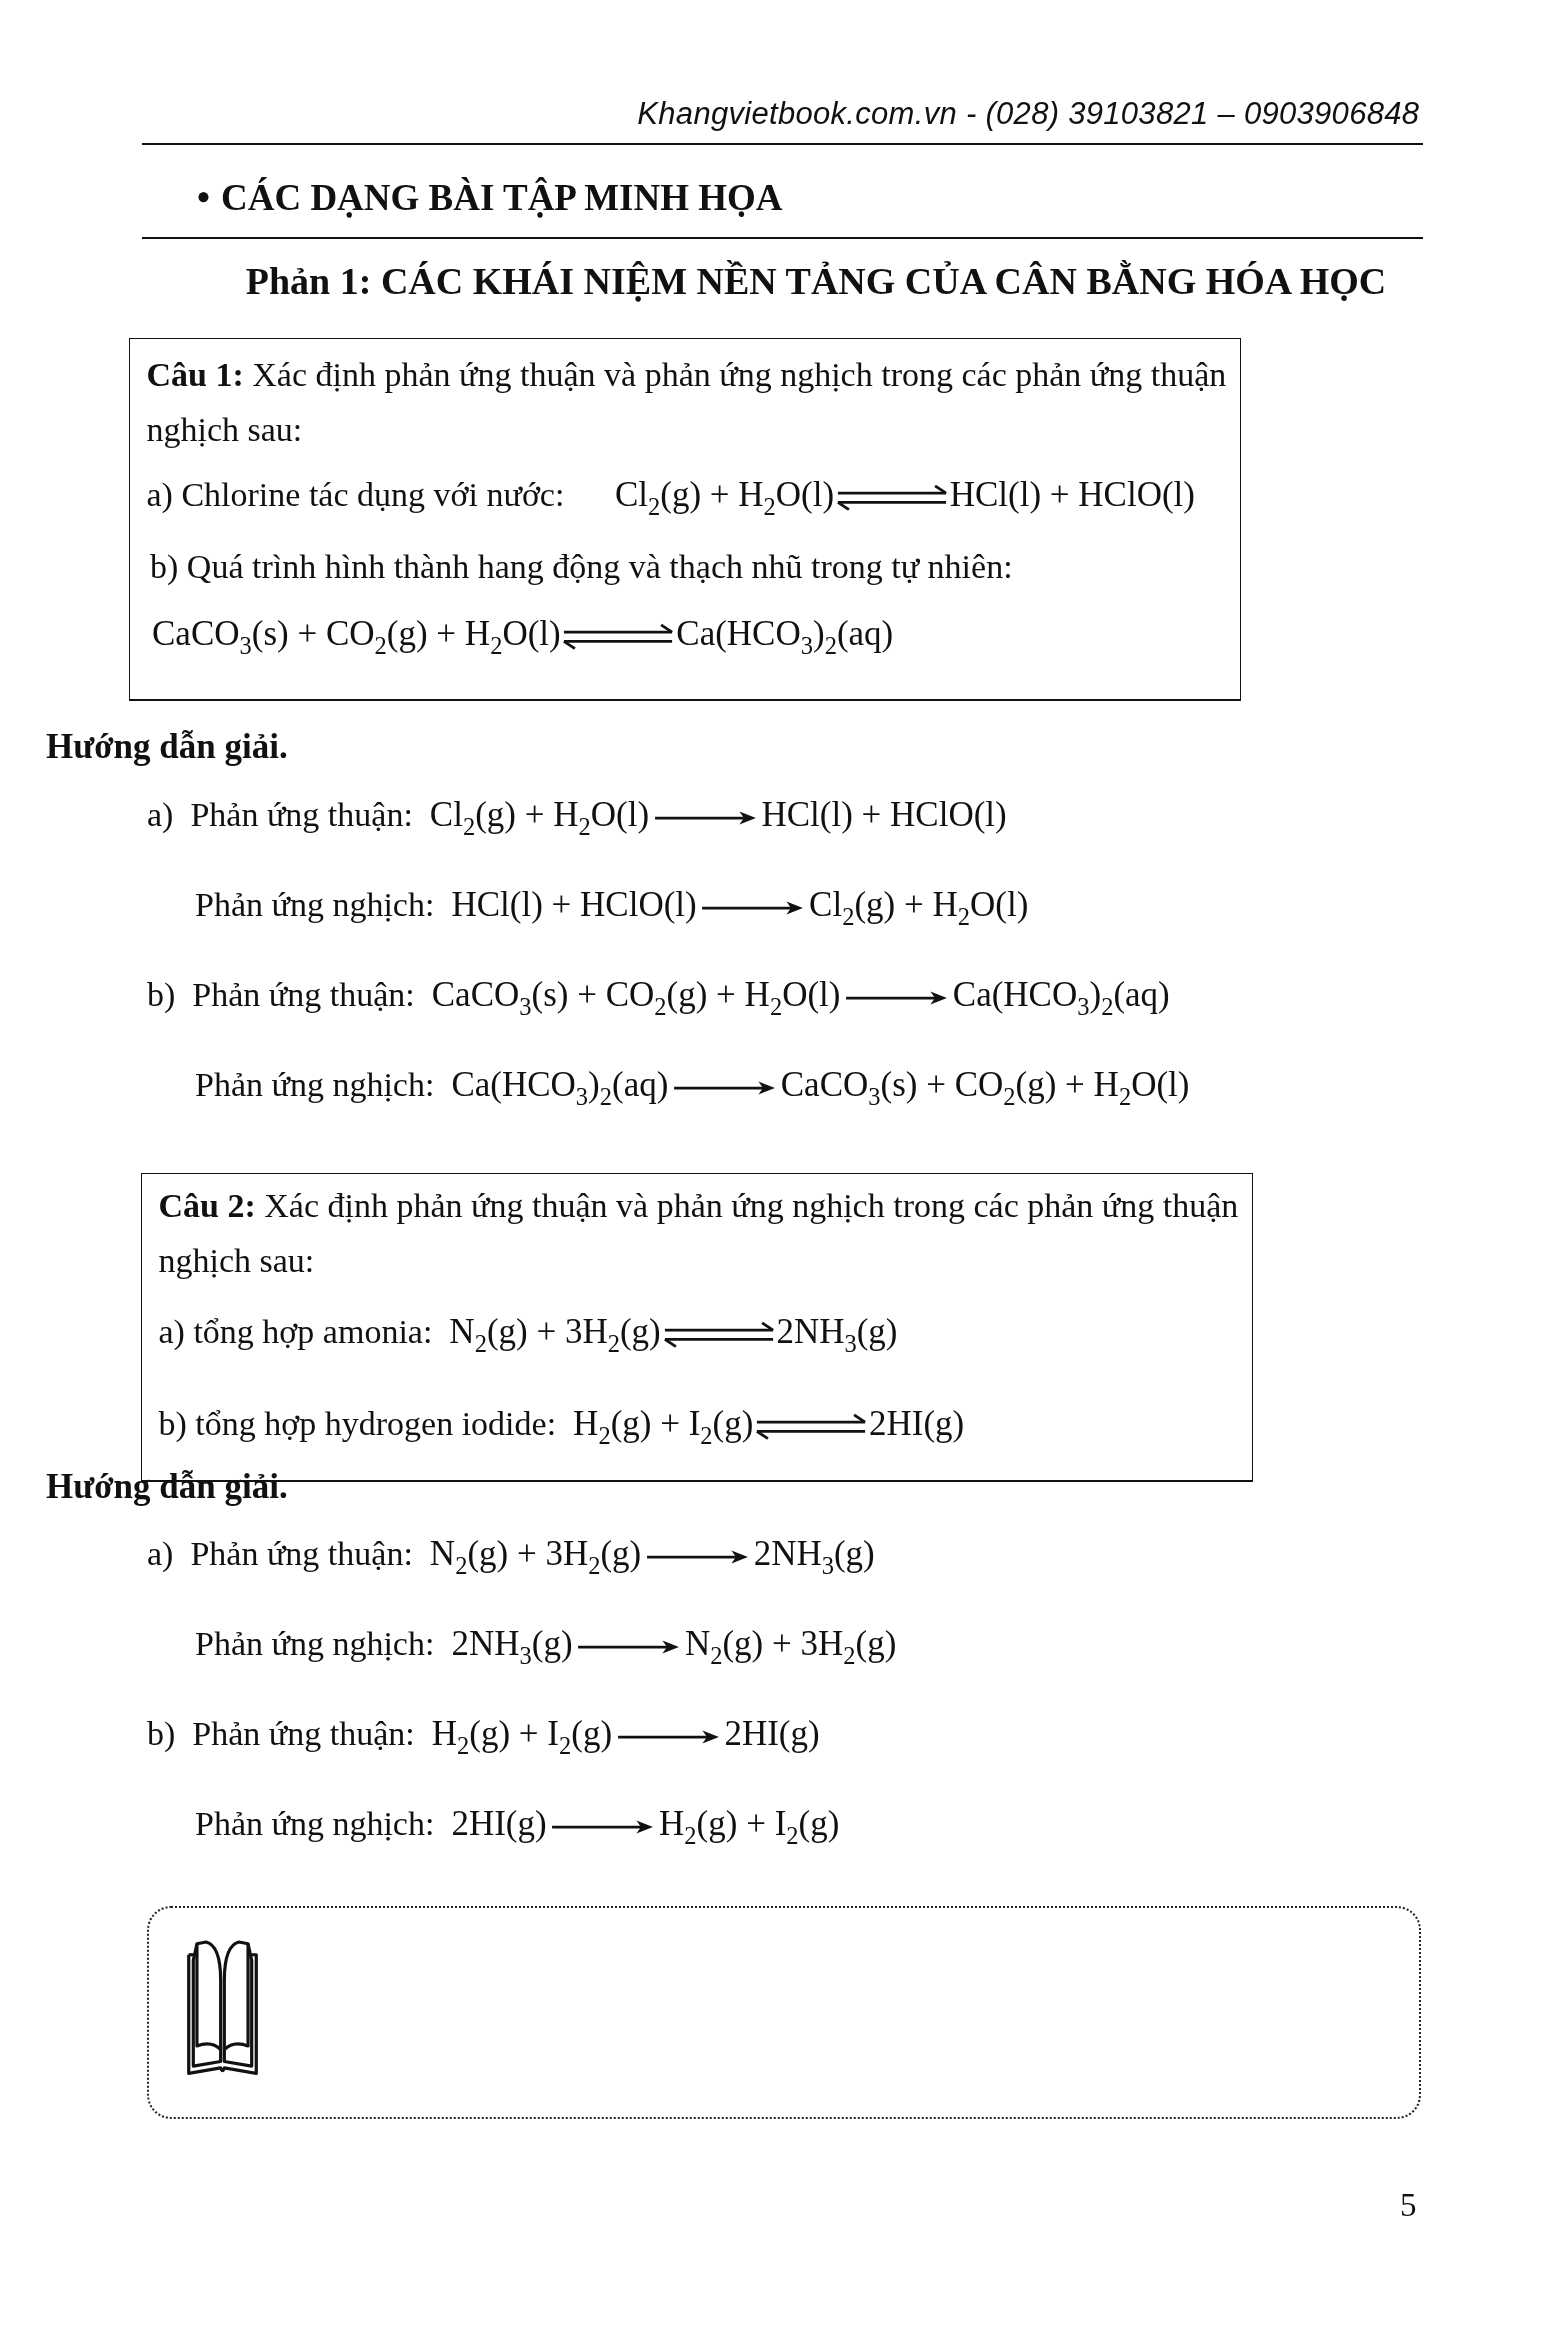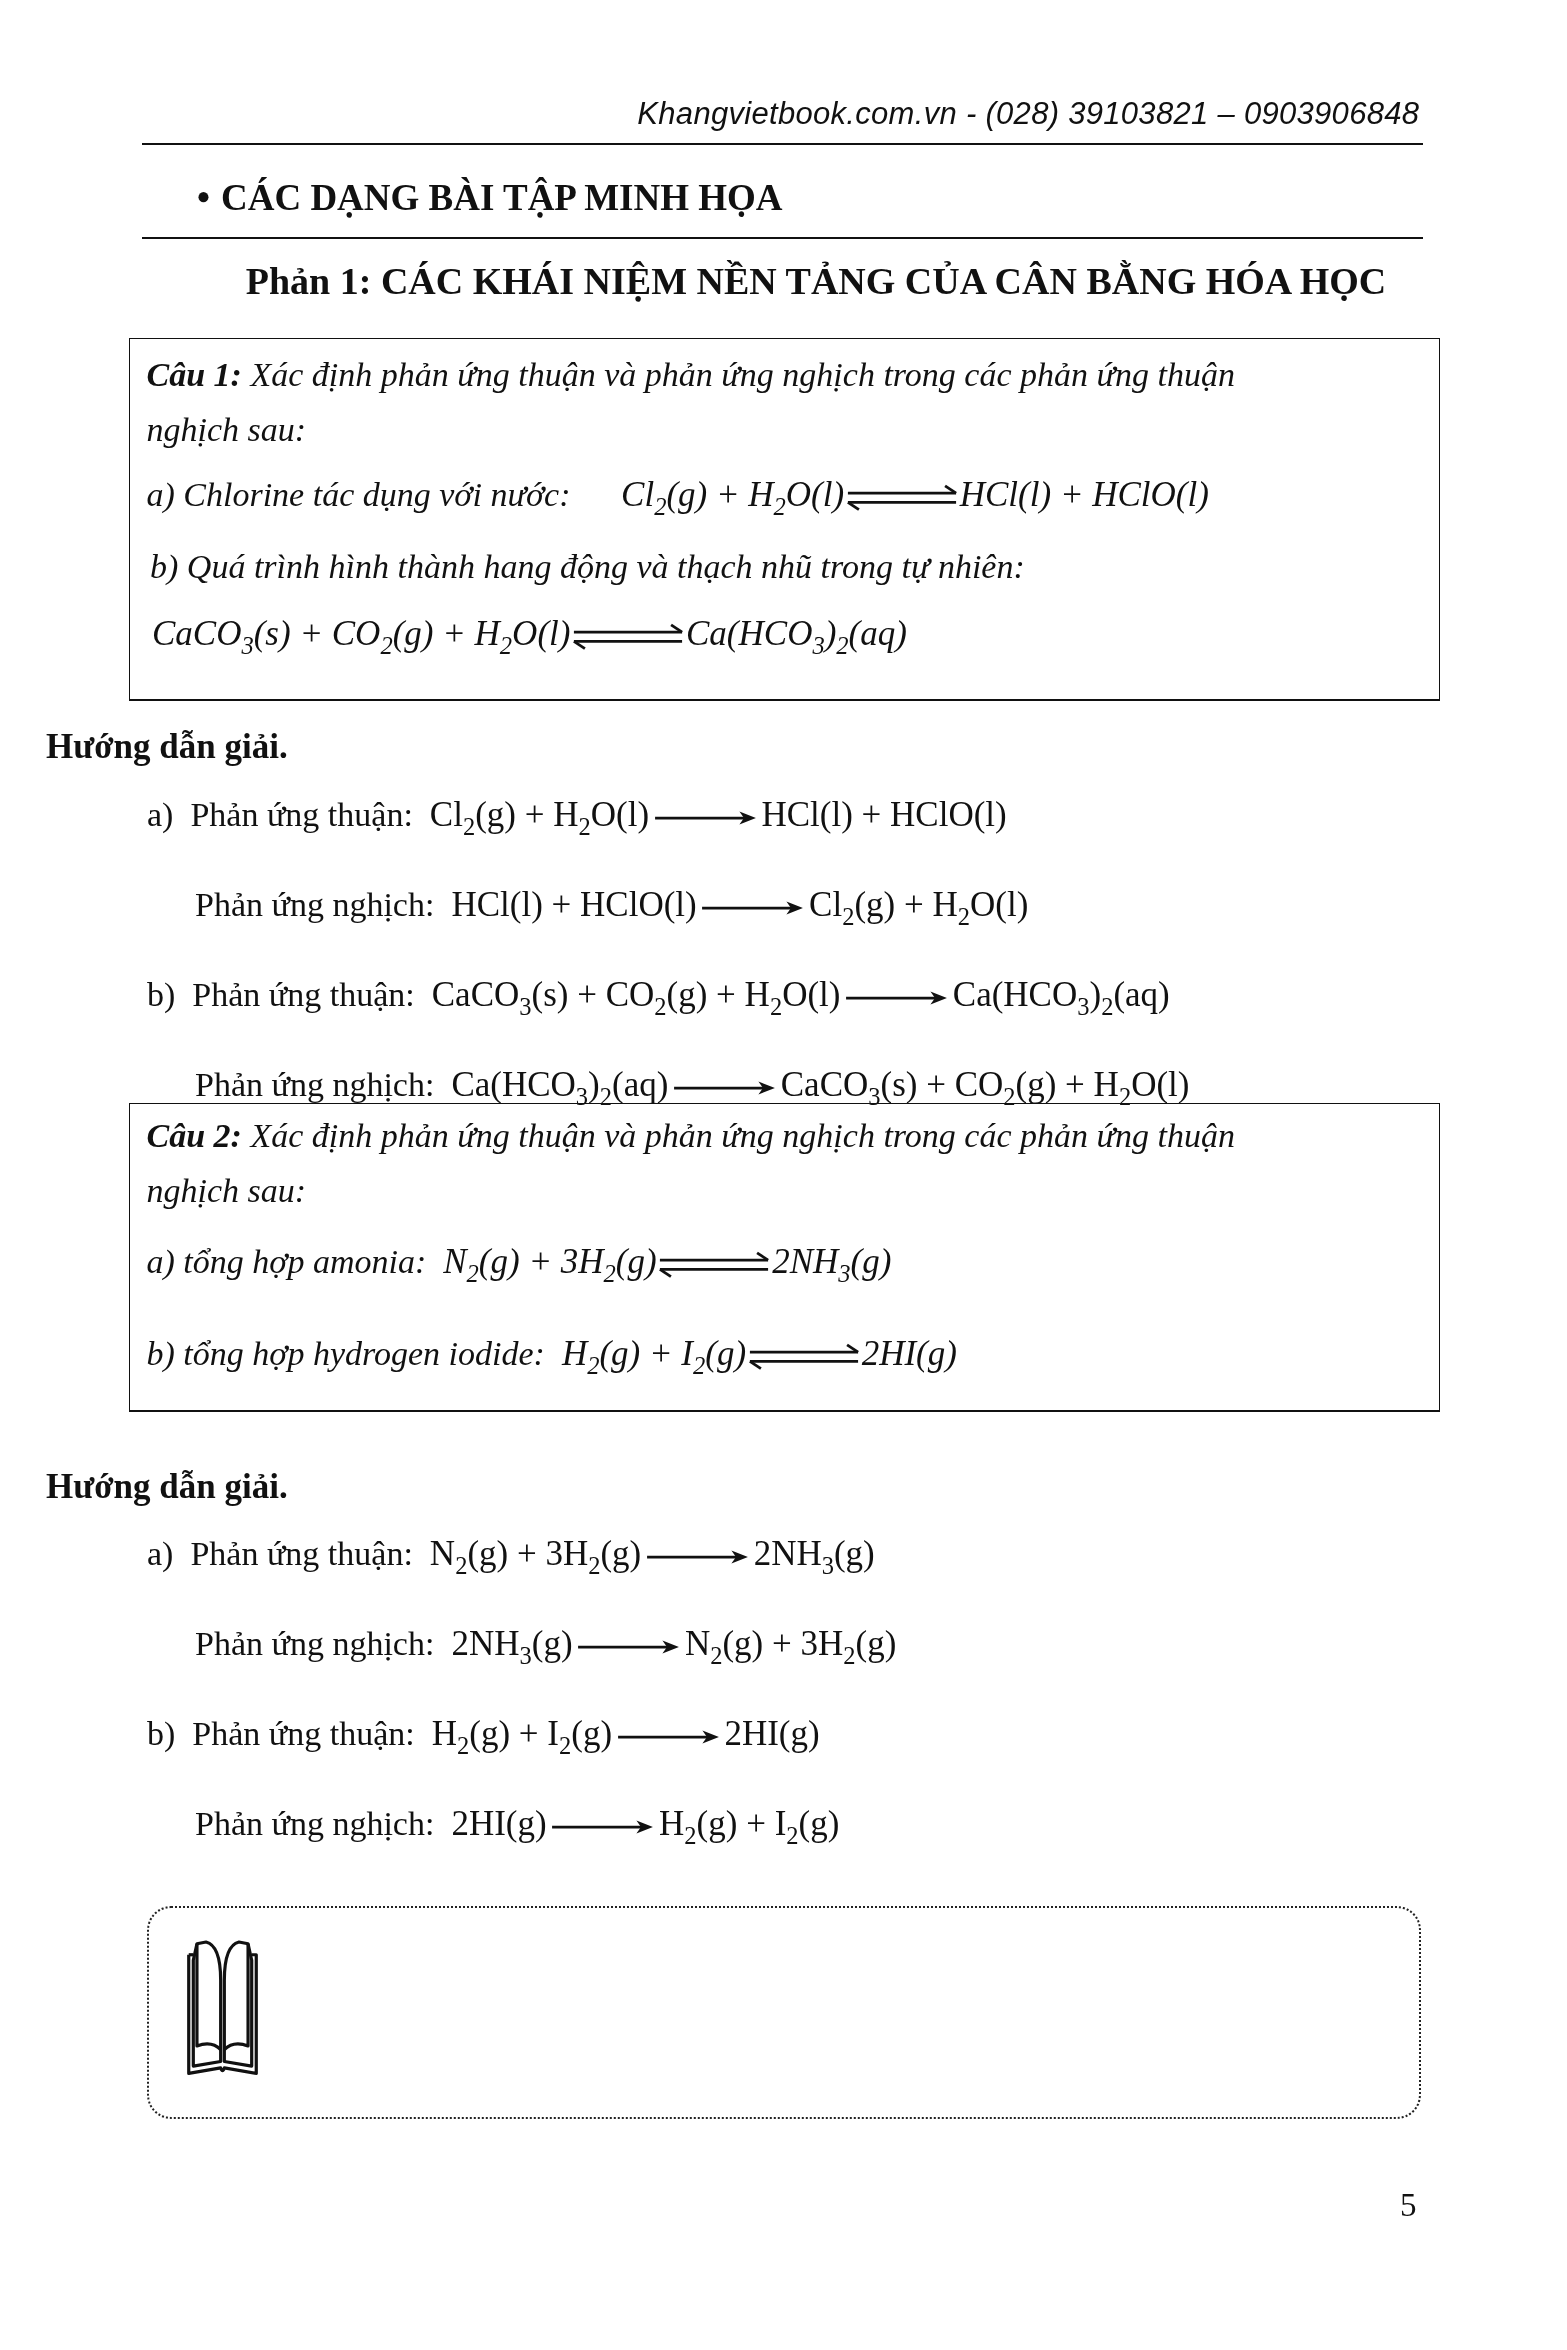--- a/index.html
+++ b/index.html
@@ -7,23 +7,23 @@
 
   .header { position: absolute; left: 142px; top: 92px; width: 1281px; height: 51px; border-bottom: 2.8px solid #111; }
   .header-text { position: absolute; right: 3.7px; top: 3.7px; font-family: "Liberation Sans", sans-serif; font-style: italic; font-size: 31px; letter-spacing: 0.3px; }
 
   .section-title { position: absolute; left: 197px; top: 176px; font-size: 37px; font-weight: bold; }
   .section-title .bullet { display: inline-block; margin-right: 11px; }
   .section-rule { position: absolute; left: 142px; top: 237px; width: 1281px; height: 0; border-top: 2.8px solid #111; }
 
   .dang-title { position: absolute; left: 0; width: 1568px; top: 259px; text-align: center; font-size: 38px; font-weight: bold; padding-left: 64px; box-sizing: border-box; }
 
-  .qbox { position: absolute; left: 129px; width: 1311px; border: 1.8px solid #111; box-sizing: border-box; border-bottom-width: 2.8px; font-style: italic; }
+  .qbox { position: absolute; left: 129px; width: 1112px; border: 1.8px solid #111; box-sizing: border-box; border-bottom-width: 2.8px; }
   .q1 { top: 338px; height: 363px; }
-  .q2 { top: 1103px; height: 309px; }
+  .q2 { top: 1173px; height: 309px; margin-left: 12px; }
 
   .line { position: absolute; font-size: 34px; white-space: nowrap; }
   .line b { font-weight: bold; }
   .eq { font-size: 35px; }
   sub { font-size: 70%; vertical-align: -0.35em; line-height: 0; }
 
   .arrow { display: inline-block; vertical-align: middle; margin: 0 3.7px; }
   .eqarrow { display: inline-block; vertical-align: middle; margin: 0 1.8px; }
 
   .guide-title { position: absolute; left: 0; width: 1412px; font-size: 35px; font-weight: bold; padding-left: 46px; box-sizing: border-box; }

